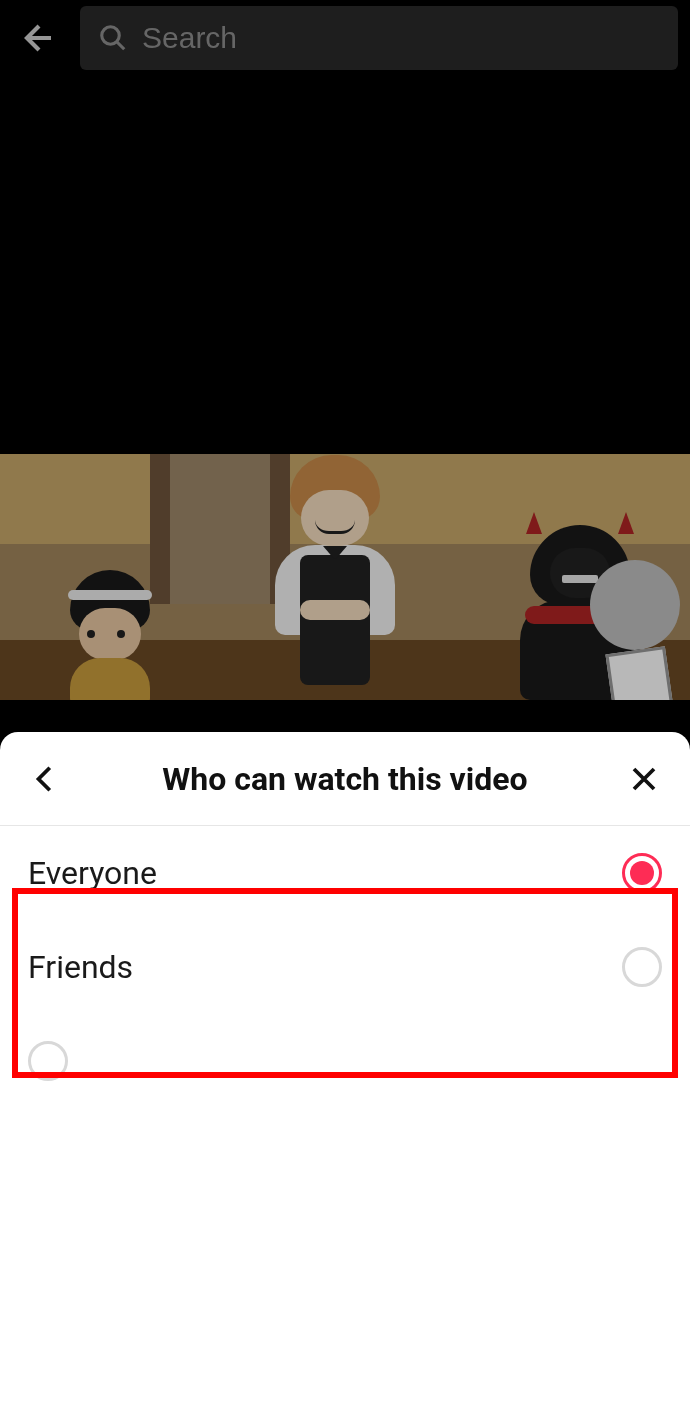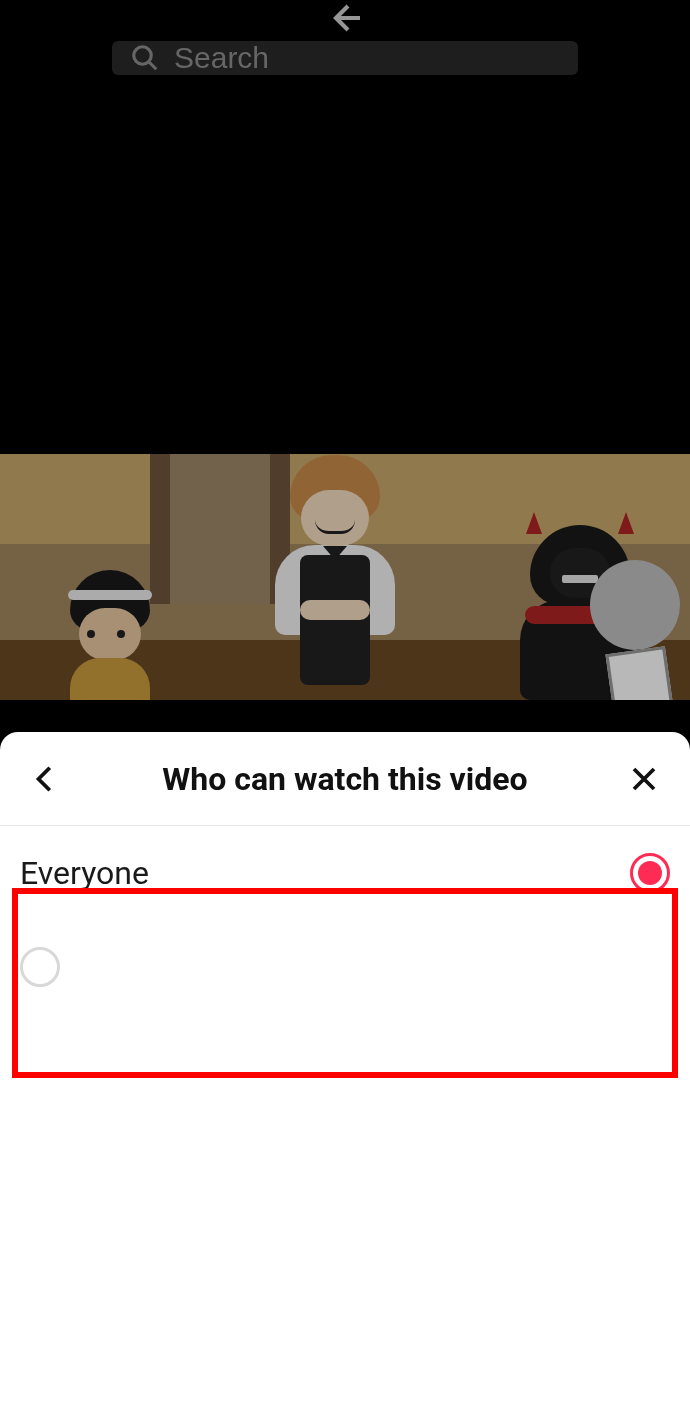--- a/index.html
+++ b/index.html
@@ -6,25 +6,24 @@
   html, body { width: 690px; height: 1401px; overflow: hidden; font-family: -apple-system, BlinkMacSystemFont, "Segoe UI", Roboto, Helvetica, Arial, sans-serif; }
   body { background: #000; position: relative; }
 
   
   .top-header {
     position: absolute;
     top: 0; left: 0; right: 0;
     height: 75px;
     display: flex;
     align-items: center;
-    padding: 0 12px;
-    gap: 5px;
+    padding: 14px 12px;
+    gap: 20px;
     background: rgba(0,0,0,0.85);
     z-index: 5;
-    flex-direction: column;
   }
   .back-arrow {
     width: 48px; height: 48px;
     display: flex; align-items: center; justify-content: center;
     color: #d0d0d0;
   }
   .back-arrow svg { width: 36px; height: 36px; stroke: #d0d0d0; stroke-width: 2.8; fill: none; }
   .search-box {
     flex: 1;
     height: 64px;
@@ -134,21 +133,21 @@
   }
   .sheet-back svg, .sheet-close svg { width: 30px; height: 30px; stroke: #111; stroke-width: 3; fill: none; }
   .sheet-title {
     flex: 1;
     text-align: center;
     font-size: 32px;
     font-weight: 700;
     color: #111;
   }
 
-  .options { padding: 0 20px; }
+  .options { padding: 0 28px; }
   .option-row {
     display: flex;
     align-items: center;
     justify-content: space-between;
     height: 94px;
   }
   .option-label { font-size: 32px; color: #1a1a1a; }
   .radio {
     width: 40px; height: 40px;
     border-radius: 50%;
@@ -244,18 +243,22 @@
     </div>
   </div>
   <div class="options">
     <div class="option-row">
       <div class="option-label">Everyone</div>
       <div class="radio selected">
           <div class="dot"></div>
         </div>
     </div>
     <div class="option-row">
+      <div class="option-label">Friends</div>
       <div class="radio"></div>
     </div>
+    <div class="option-row">
+      <div class="radio"></div>
+    </div>
   </div>
 </div>
 
 <div class="highlight-box"></div>
 
 </body></html>

